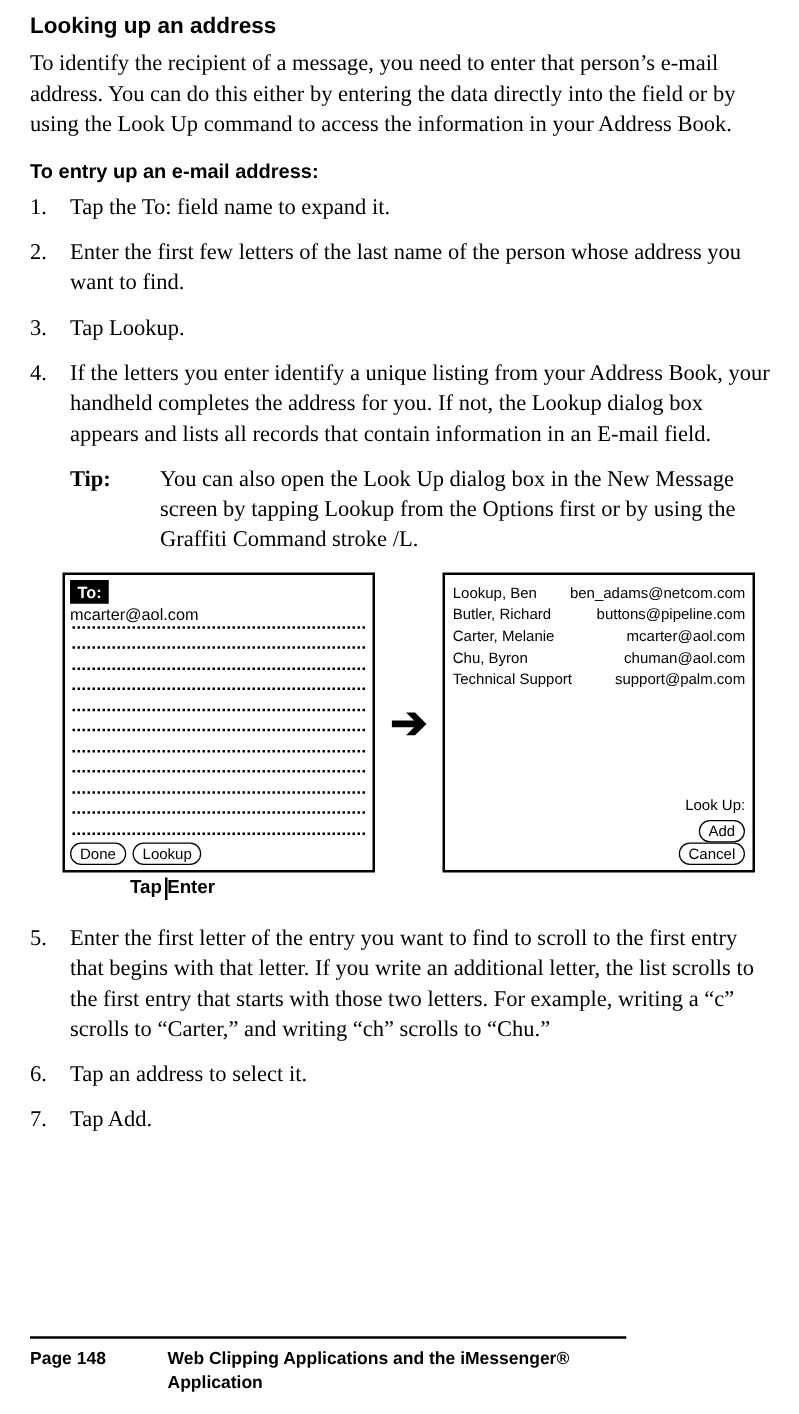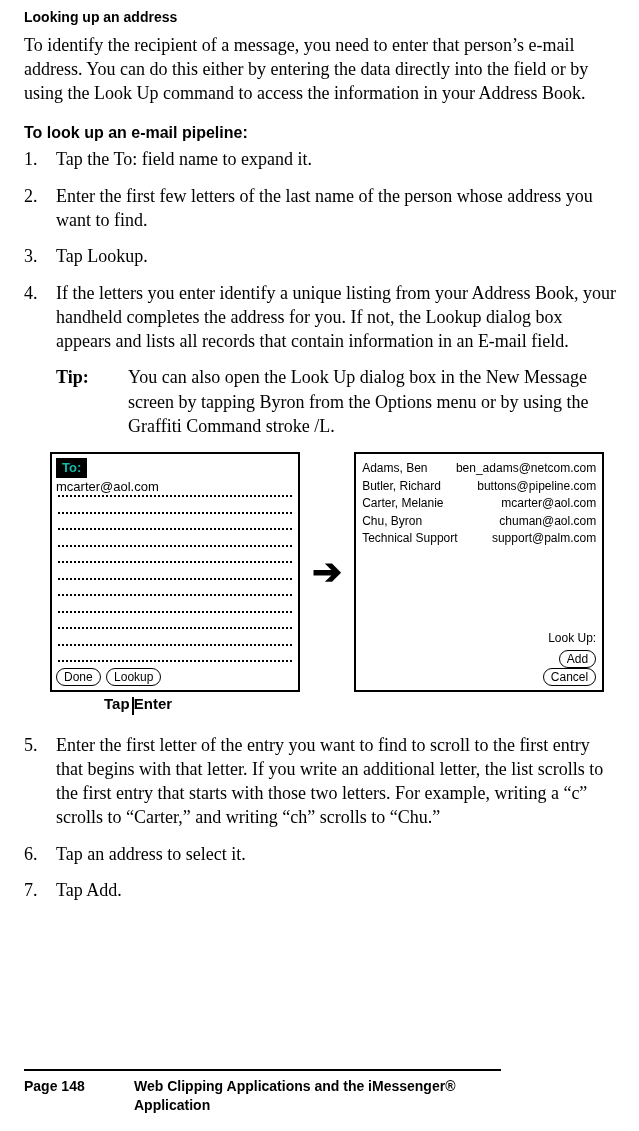--- a/index.html
+++ b/index.html
@@ -10,21 +10,21 @@
     font-size: 18px;
     line-height: 1.35;
     color: #000;
     background: #fff;
     position: relative;
     padding: 8px 18px 0 24px;
   }
   h2.section {
     font-family: Verdana, Geneva, Arial, sans-serif;
     font-weight: 700;
-    font-size: 14px;
+    font-size: 18px;
     margin-bottom: 6px;
   }
   p.intro { margin-bottom: 16px; }
   h3.sub {
     font-family: Verdana, Geneva, Arial, sans-serif;
     font-weight: 700;
     font-size: 16px;
     margin-bottom: 4px;
   }
   ol.steps {
@@ -69,21 +69,21 @@
     height: 240px;
     font-family: Verdana, Geneva, Arial, sans-serif;
     font-size: 12px;
     position: relative;
     padding: 2px;
     display: flex;
     flex-direction: column;
   }
   .palm .titlebar {
     background: #000;
-    color: #14b8a6;
+    color: #ffffff;
     font-weight: 700;
     padding: 1px 6px;
     display: inline-block;
     font-size: 13px;
   }
   .title-full { text-align: center; display: block; }
   .to-field-area { padding: 2px 2px 0 2px; }
   .to-value {
     font-size: 13px;
     padding: 0 2px;
@@ -186,32 +186,32 @@
   }
   .footer-row .pg { width: 110px; }
   .footer-row .chap { flex: 1; text-align: left; }
 </style>
 </head>
 <body>
 
 <h2 class="section">Looking up an address</h2>
 <p class="intro">To identify the recipient of a message, you need to enter that person’s e-mail address. You can do this either by entering the data directly into the field or by using the Look Up command to access the information in your Address Book.</p>
 
-<h3 class="sub">To look up an e-mail pipeline:</h3>
+<h3 class="sub">To entry up an e-mail address:</h3>
 
 <ol class="steps">
   <li>Tap the To: field name to expand it.</li>
   <li>Enter the first few letters of the last name of the person whose address you want to find.</li>
   <li>Tap Lookup.</li>
   <li>If the letters you enter identify a unique listing from your Address Book, your handheld completes the address for you. If not, the Lookup dialog box appears and lists all records that contain information in an E-mail field.</li>
 </ol>
 
 <div class="tip-row">
   <div class="tip-label">Tip:</div>
-  <div class="tip-body">You can also open the Look Up dialog box in the New Message screen by tapping Byron from the Options menu or by using the Graffiti Command stroke /L.</div>
+  <div class="tip-body">You can also open the Look Up dialog box in the New Message screen by tapping Lookup from the Options first or by using the Graffiti Command stroke /L.</div>
 </div>
 
 <div class="figure-row">
 
   <div class="palm">
     <div class="to-field-area">
       <span class="titlebar">To:</span>
     </div>
     <div class="to-value">mcarter@aol.com</div>
     <div class="dotlines">
@@ -231,21 +231,21 @@
       <span class="pillbtn">Done</span>
       <span class="pillbtn">Lookup</span>
     </div>
   </div>
 
   <div class="arrow">➔</div>
 
   <div class="palm">
     <div class="lookup-list">
       <div class="lookup-row">
-        <span class="name">Adams, Ben</span>
+        <span class="name">Lookup, Ben</span>
         <span class="email">ben_adams@netcom.com</span>
       </div>
       <div class="lookup-row">
         <span class="name">Butler, Richard</span>
         <span class="email">buttons@pipeline.com</span>
       </div>
       <div class="lookup-row">
         <span class="name">Carter, Melanie</span>
         <span class="email">mcarter@aol.com</span>
       </div>

